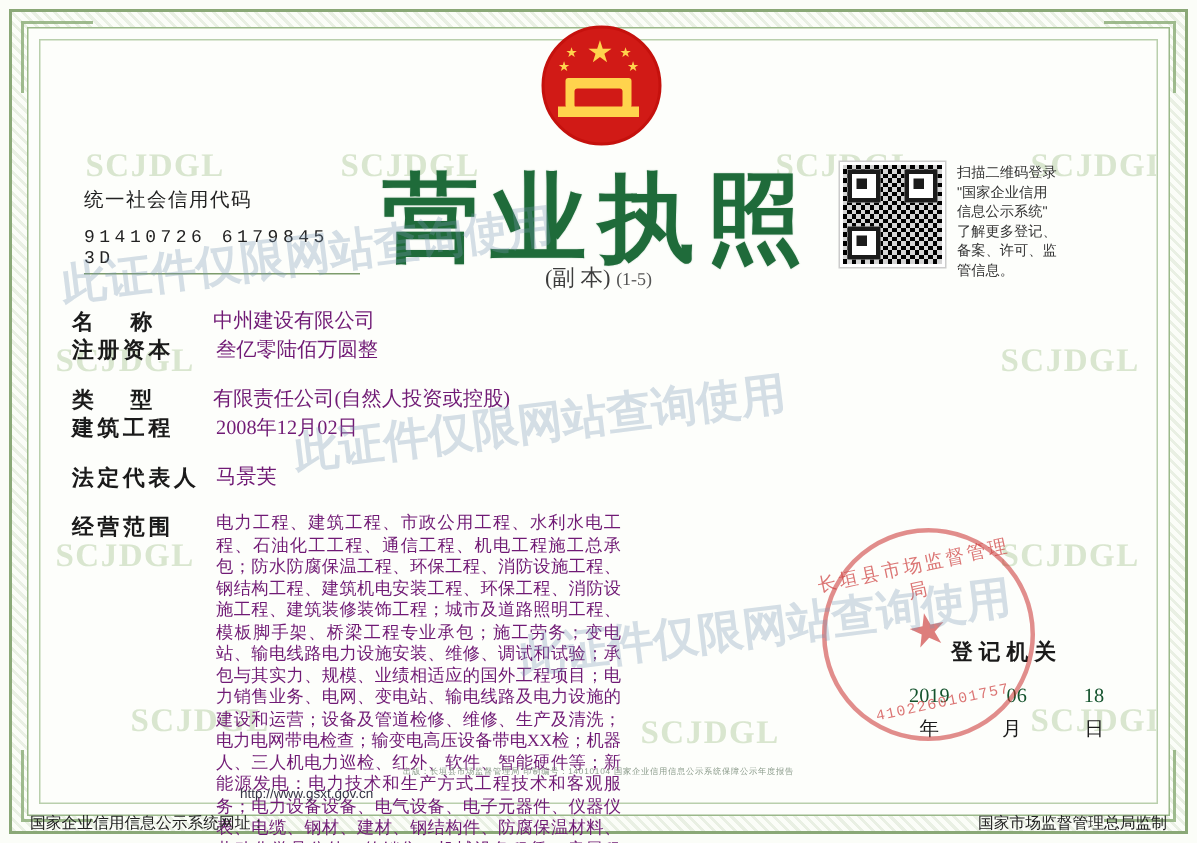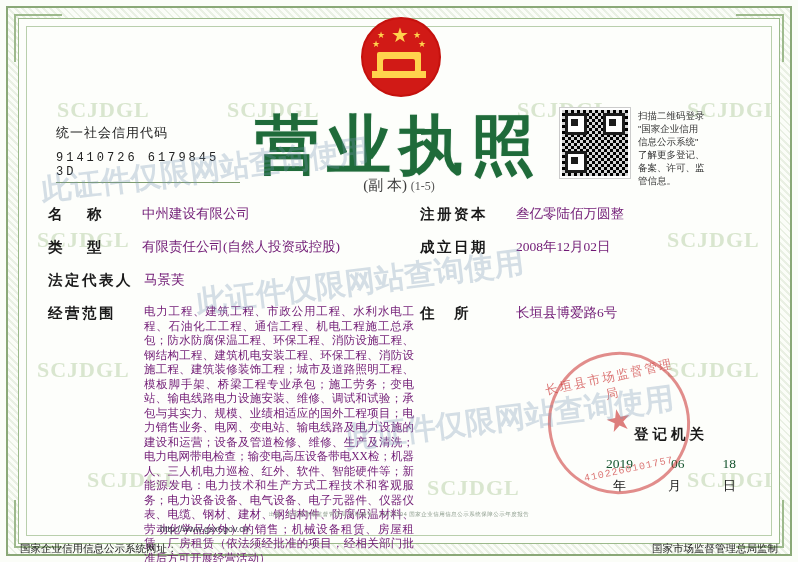--- a/index.html
+++ b/index.html
@@ -242,20 +242,21 @@
   
   .form {
     position: absolute;
     left: 48px;
     top: 205px;
     right: 44px;
   }
   .row {
     display: flex;
     margin-bottom: 9px;
+    flex-direction: column;
   }
   .col-left {
     width: 372px;
     display: flex;
     align-items: flex-start;
   }
   .col-right {
     flex: 1;
     display: flex;
     align-items: flex-start;
@@ -468,21 +469,21 @@
         <div class="val">叁亿零陆佰万圆整</div>
       </div>
     </div>
 
     <div class="row" style="margin-top:14px;">
       <div class="col-left">
         <div class="lab">类　型</div>
         <div class="val">有限责任公司(自然人投资或控股)</div>
       </div>
       <div class="col-right">
-        <div class="lab wide">成立日期</div>
+        <div class="lab wide">建筑工程</div>
         <div class="val">2008年12月02日</div>
       </div>
     </div>
 
     <div class="row" style="margin-top:14px;">
       <div class="col-left">
         <div class="lab wide">法定代表人</div>
         <div class="val">马景芙</div>
       </div>
     </div>

